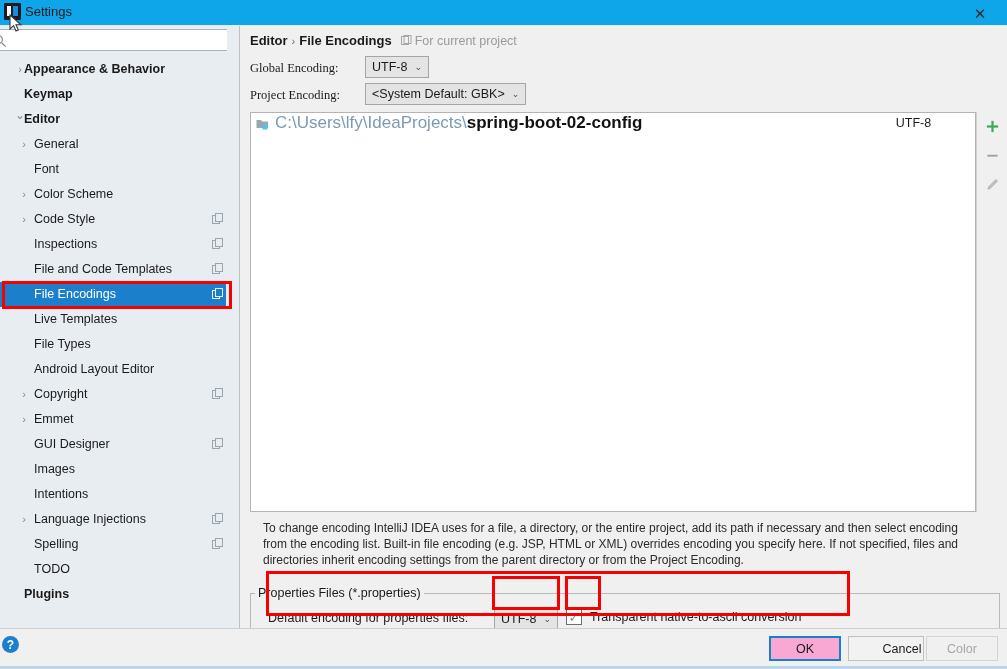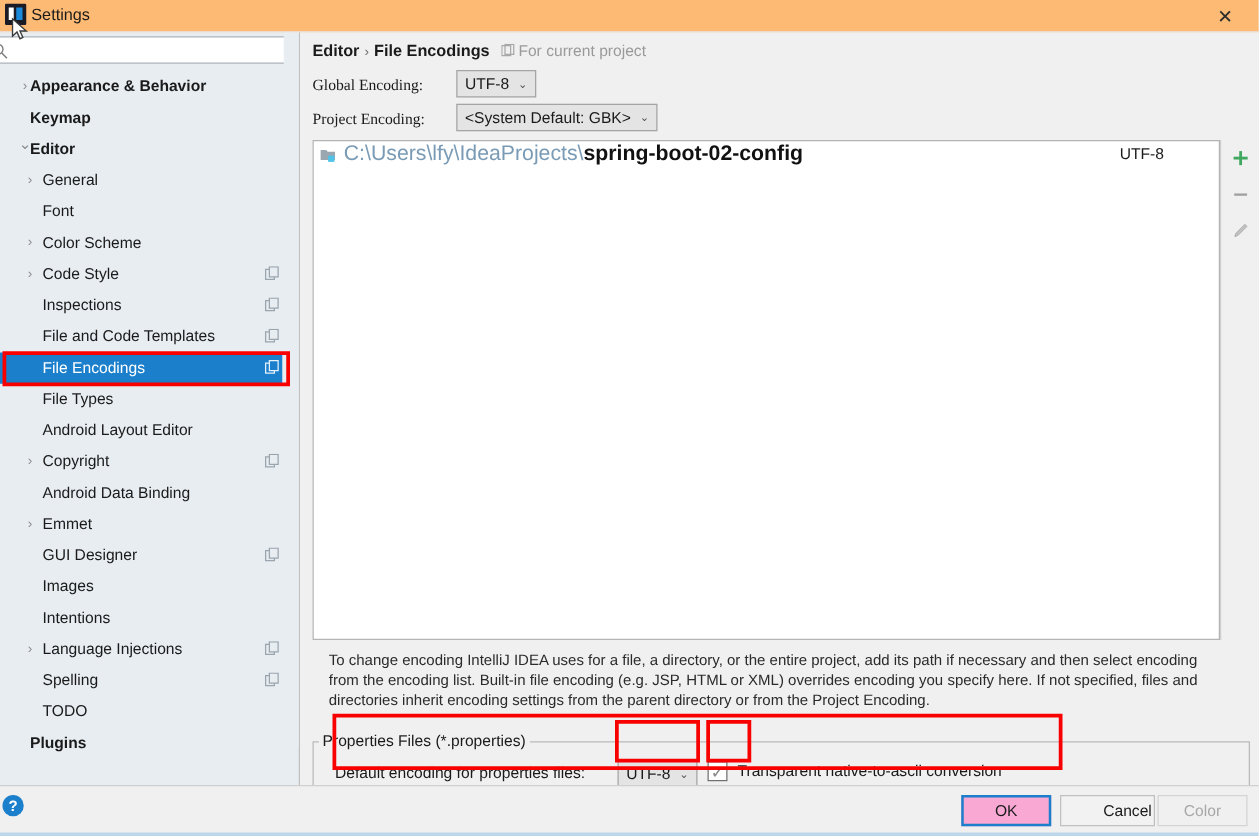--- a/index.html
+++ b/index.html
@@ -12,21 +12,21 @@
     font-size: 12px;
     color: #1a1a1a;
     -webkit-font-smoothing: antialiased;
   }
 
   #root { position: relative; width: 1007px; height: 669px; background: #f0f0f0; }
 
   
   .titlebar {
     position: absolute; left: 0; top: 0; width: 1007px; height: 26px;
-    background: #fdba74;
+    background: #0ea5e9;
     border-bottom: 1px solid #e8e8e8;
   }
   .app-icon {
     position: absolute; left: 4px; top: 3px; width: 17px; height: 17px;
     background: #1b1b26;
     border-radius: 1px;
     overflow: hidden;
   }
   .app-icon::before {
     content: ""; position: absolute; left: 3px; top: 3px;
@@ -274,27 +274,27 @@
             <rect x="3.5" y="0.5" width="7" height="8" fill="#e8edf2" stroke="#9aa5ae" stroke-width="1"></rect>
           </svg></div>
         <div class="tree-item lvl1"><span class="label">File and Code Templates</span><svg class="copy-badge" viewBox="0 0 12 12">
             <rect x="0.5" y="2.5" width="7" height="8" fill="none" stroke="#9aa5ae" stroke-width="1"></rect>
             <rect x="3.5" y="0.5" width="7" height="8" fill="#e8edf2" stroke="#9aa5ae" stroke-width="1"></rect>
           </svg></div>
         <div class="tree-item lvl1 selected"><span class="label">File Encodings</span><svg class="copy-badge" viewBox="0 0 12 12">
             <rect x="0.5" y="2.5" width="7" height="8" fill="none" stroke="#e6f1fa" stroke-width="1"></rect>
             <rect x="3.5" y="0.5" width="7" height="8" fill="#1b7fcc" stroke="#e6f1fa" stroke-width="1"></rect>
           </svg></div>
+        <div class="tree-item lvl1"><span class="label">Live Templates</span></div>
         <div class="tree-item lvl1"><span class="label">File Types</span></div>
         <div class="tree-item lvl1"><span class="label">Android Layout Editor</span></div>
         <div class="tree-item lvl1 haschev"><span class="chev">›</span><span class="label">Copyright</span><svg class="copy-badge" viewBox="0 0 12 12">
             <rect x="0.5" y="2.5" width="7" height="8" fill="none" stroke="#9aa5ae" stroke-width="1"></rect>
             <rect x="3.5" y="0.5" width="7" height="8" fill="#e8edf2" stroke="#9aa5ae" stroke-width="1"></rect>
           </svg></div>
-        <div class="tree-item lvl1"><span class="label">Android Data Binding</span></div>
         <div class="tree-item lvl1 haschev"><span class="chev">›</span><span class="label">Emmet</span></div>
         <div class="tree-item lvl1"><span class="label">GUI Designer</span><svg class="copy-badge" viewBox="0 0 12 12">
             <rect x="0.5" y="2.5" width="7" height="8" fill="none" stroke="#9aa5ae" stroke-width="1"></rect>
             <rect x="3.5" y="0.5" width="7" height="8" fill="#e8edf2" stroke="#9aa5ae" stroke-width="1"></rect>
           </svg></div>
         <div class="tree-item lvl1"><span class="label">Images</span></div>
         <div class="tree-item lvl1"><span class="label">Intentions</span></div>
         <div class="tree-item lvl1 haschev"><span class="chev">›</span><span class="label">Language Injections</span><svg class="copy-badge" viewBox="0 0 12 12">
             <rect x="0.5" y="2.5" width="7" height="8" fill="none" stroke="#9aa5ae" stroke-width="1"></rect>
             <rect x="3.5" y="0.5" width="7" height="8" fill="#e8edf2" stroke="#9aa5ae" stroke-width="1"></rect>

